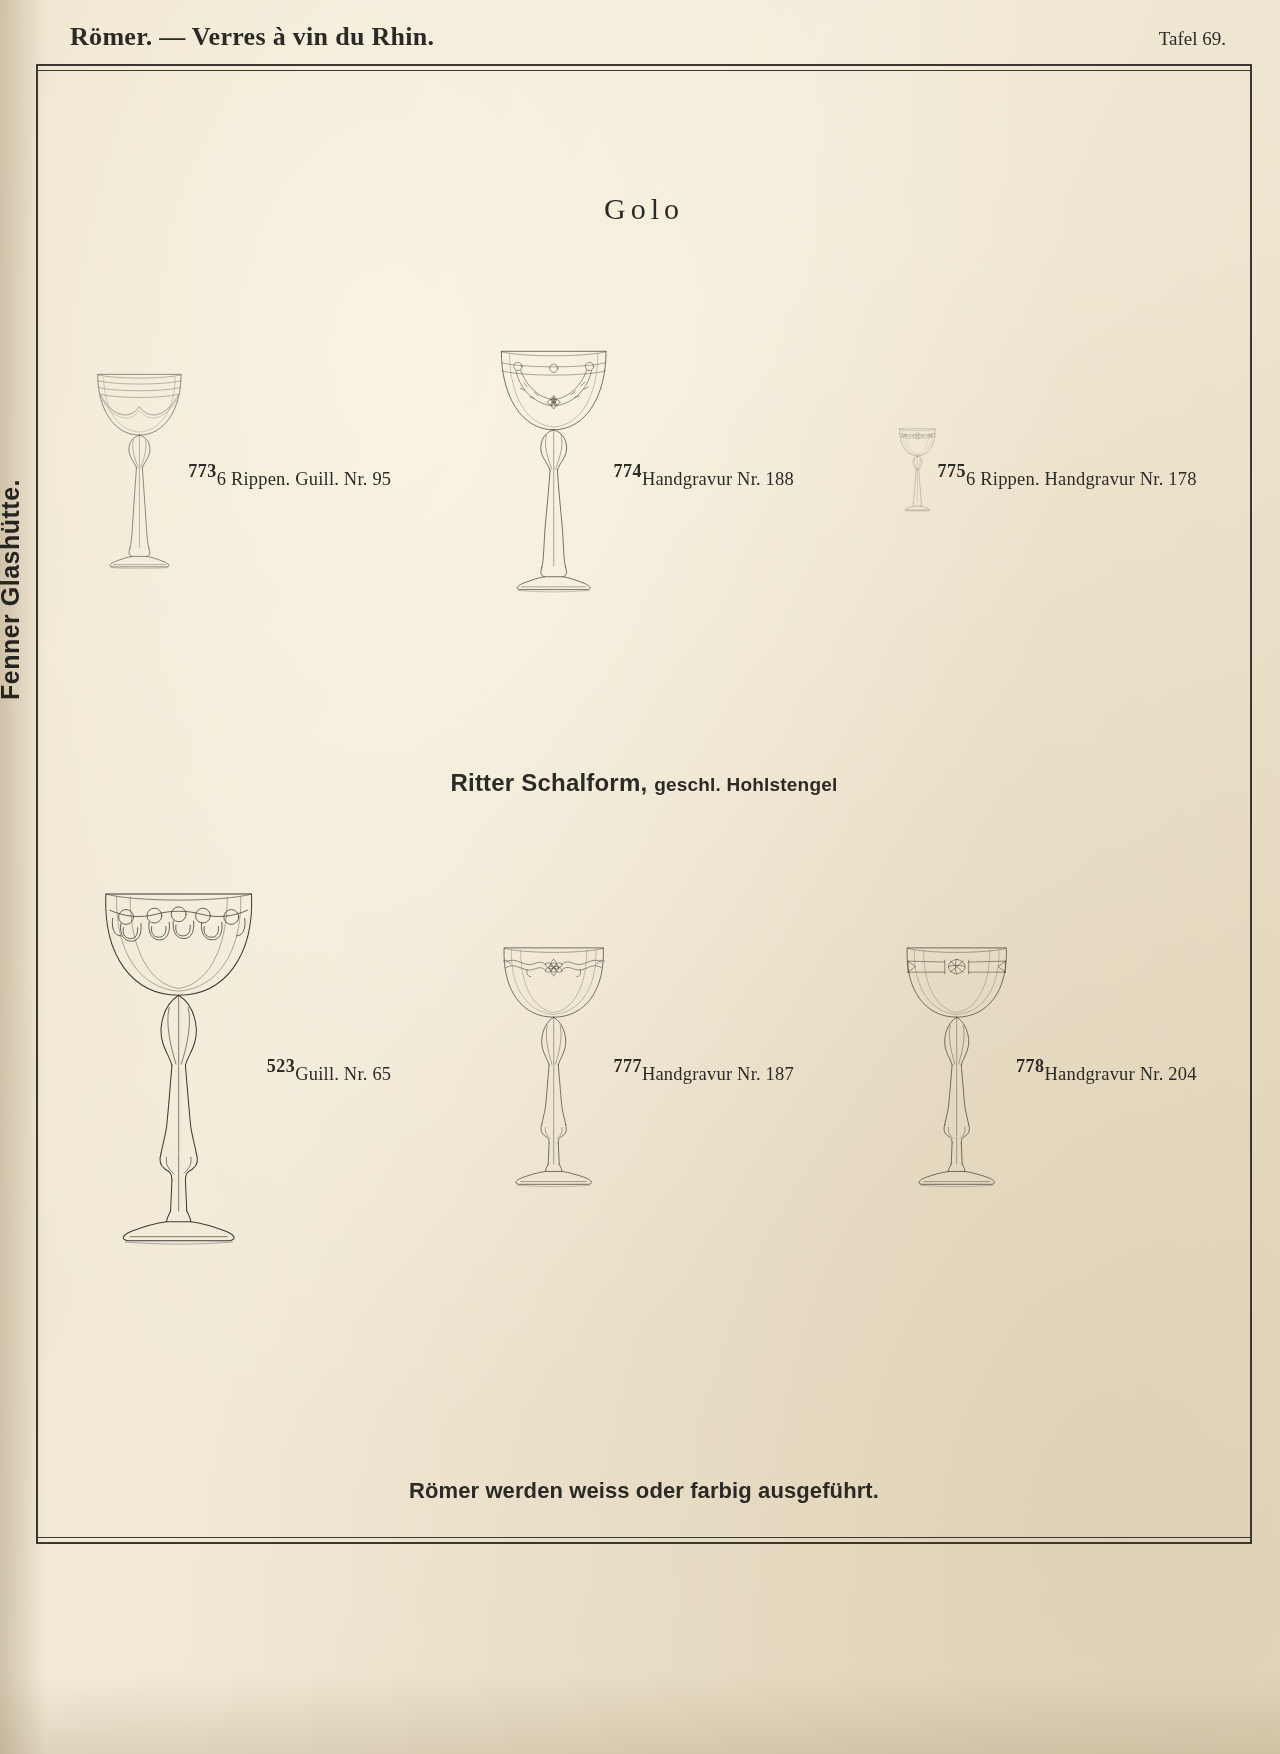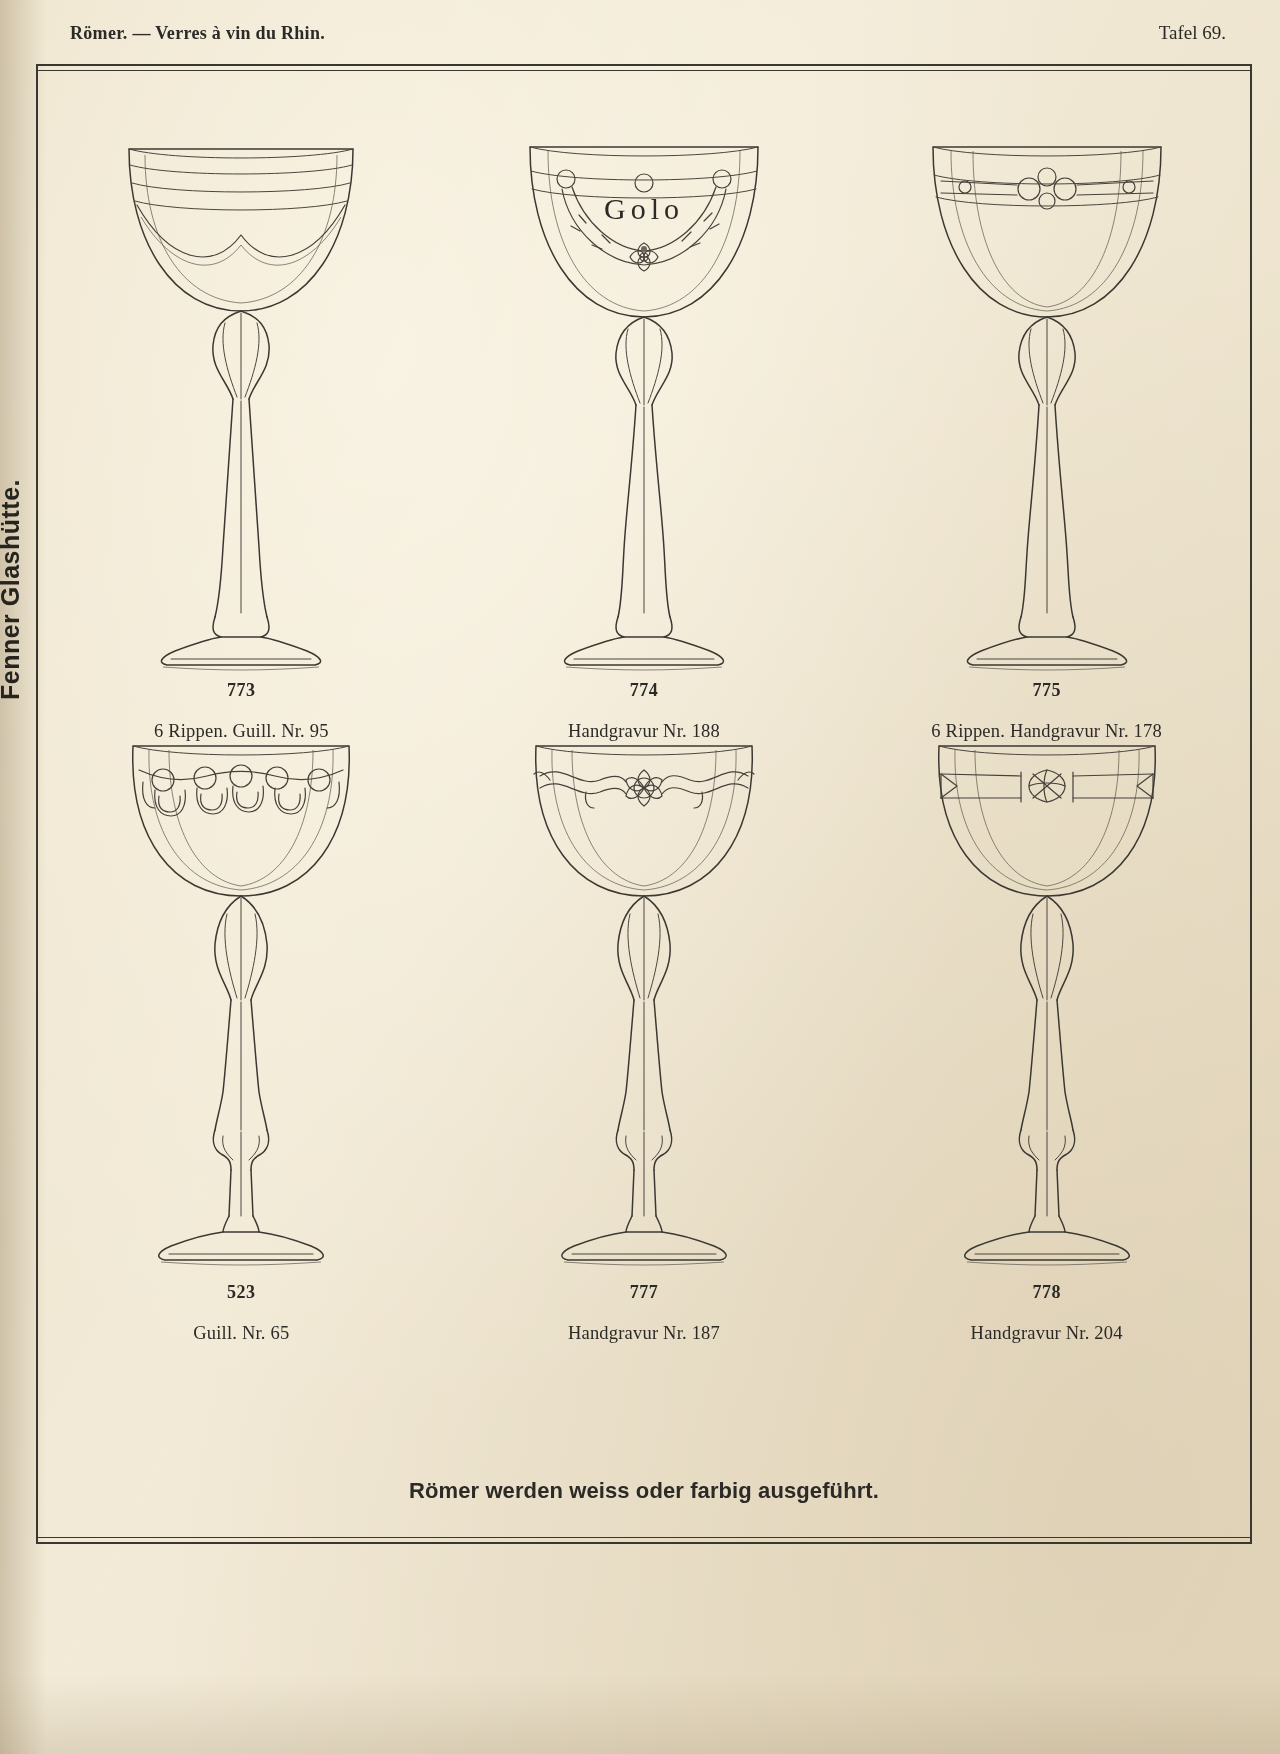--- a/index.html
+++ b/index.html
@@ -75,21 +75,21 @@
     position: absolute;
     left: 36px; right: 28px; top: 22px;
     height: 36px;
     display: flex;
     align-items: baseline;
     justify-content: space-between;
   }
   .header-title {
     font-family: "Liberation Serif", serif;
     font-weight: bold;
-    font-size: 18px;
+    font-size: 26px;
     letter-spacing: 0.3px;
     padding-left: 34px;
     white-space: nowrap;
   }
   .header-plate {
     font-family: "Liberation Serif", serif;
     font-size: 19px;
     padding-right: 26px;
     white-space: nowrap;
   }
@@ -154,21 +154,21 @@
     display: flex;
     justify-content: space-around;
     align-items: flex-end;
   }
   .row-1 { top: 108px; height: 560px; }
   .row-2 { top: 690px; height: 580px; }
 
   .item {
     width: 300px;
     display: flex;
-    flex-direction: column;
+    flex-direction: row;
     align-items: center;
   }
   .figure {
     display: block;
   }
   .caption-number {
     font-family: "Liberation Serif", serif;
     font-weight: bold;
     font-size: 18px;
     margin-top: 4px;
@@ -315,20 +315,24 @@
         <path class="ln" d="M104 486 C100 498, 102 504, 110 506 L150 506 C158 504, 160 498, 156 486"></path>
         <path class="ln" d="M110 506 C96 508, 80 514, 64 520 C50 526, 46 532, 56 534 L204 534 C214 532, 210 526, 196 520 C180 514, 164 508, 150 506"></path>
         <path class="ln-thin" d="M60 528 L200 528"></path>
         <path class="ln-hair" d="M52 536 C110 540, 150 540, 208 536"></path>
       </svg>
       <div class="caption-number">775</div>
       <div class="caption-desc">6 Rippen.  Handgravur Nr. 178</div>
     </div>
   </div>
 
+  <div class="section-heading heading-ritter">
+    <span>Ritter Schalform,</span>
+    <span class="sub">geschl. Hohlstengel</span>
+  </div>
 
   <div class="row row-2">
 
     <div class="item">
       <svg class="figure" width="260" height="560" viewBox="0 0 260 560">
         <path class="ln" d="M22 28 C18 120, 62 178, 130 178 C198 178, 242 120, 238 28 Z"></path>
         <path class="ln-thin" d="M22 28 C64 40, 196 40, 238 28"></path>
         <path class="ln-hair" d="M38 32 C36 116, 74 168, 130 172"></path>
         <path class="ln-hair" d="M222 32 C224 116, 186 168, 130 172"></path>
         <path class="ln-hair" d="M58 32 C58 112, 88 162, 130 168"></path>

